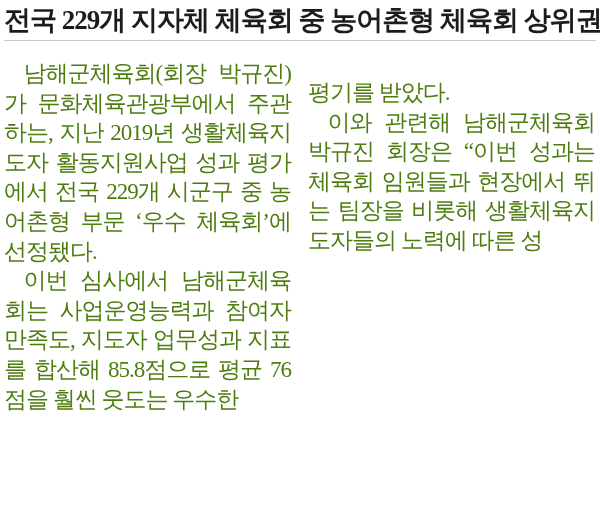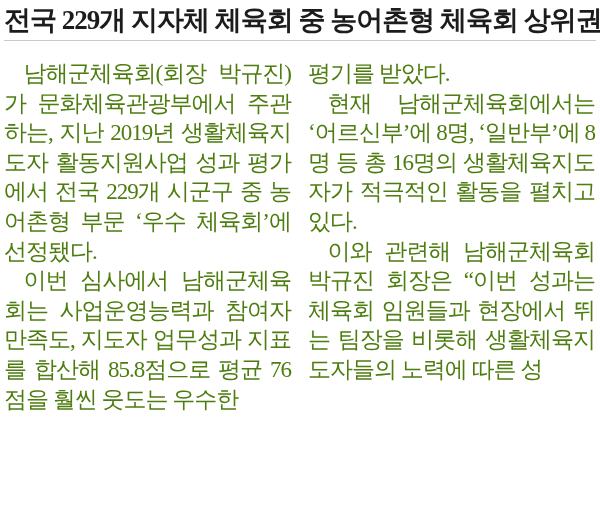--- a/index.html
+++ b/index.html
@@ -48,32 +48,32 @@
     line-height: 29.6px;
     color: #4d7c0f;
     letter-spacing: -1px;
     text-align: justify;
     text-align-last: left;
     text-indent: 0.85em;
     word-break: break-all;
   }
   .col p.no-indent {
     text-indent: 0;
+    margin-top: 19px;
   }
 </style>
 </head>
 <body>
 
 <div class="page">
   <h1 class="headline">전국 229개 지자체 체육회 중 농어촌형 체육회 상위권 랭크</h1>
   <div class="rule"></div>
   <div class="columns">
     <div class="col">
       <p>남해군체육회(회장 박규진)가 문화체육관광부에서 주관하는, 지난 2019년 생활체육지도자 활동지원사업 성과 평가에서 전국 229개 시군구 중 농어촌형 부문 ‘우수 체육회’에 선정됐다.</p>
       <p>이번 심사에서 남해군체육회는 사업운영능력과 참여자 만족도, 지도자 업무성과 지표를 합산해 85.8점으로 평균 76점을 훨씬 웃도는 우수한</p>
     </div>
     <div class="col">
       <p class="no-indent">평기를 받았다.</p>
-      <p>현재 남해군체육회에서는 ‘어르신부’에 8명, ‘일반부’에 8명 등 총 16명의 생활체육지도자가 적극적인 활동을 펼치고 있다.</p>
       <p>이와 관련해 남해군체육회 박규진 회장은 “이번 성과는 체육회 임원들과 현장에서 뛰는 팀장을 비롯해 생활체육지도자들의 노력에 따른 성</p>
     </div>
   </div>
 </div>
 
 </body></html>

